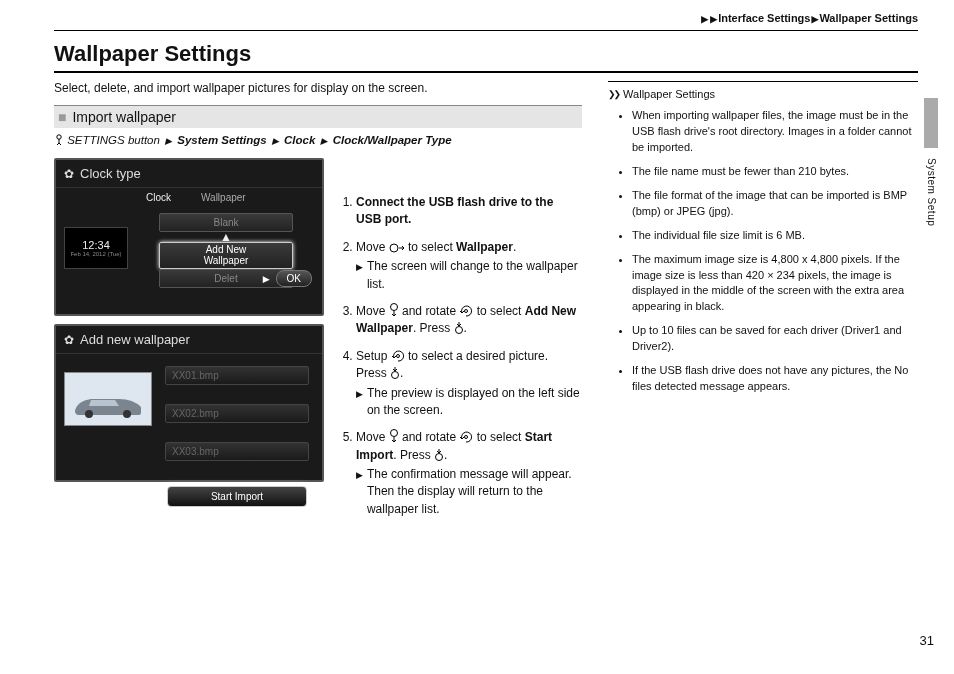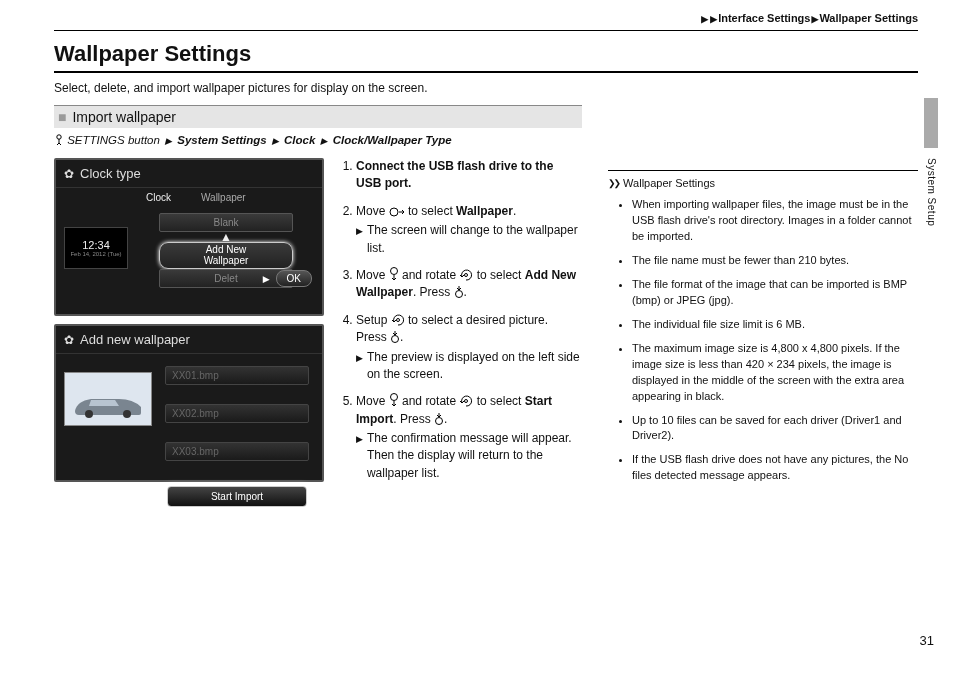--- a/index.html
+++ b/index.html
@@ -41,21 +41,20 @@
     border-top: 2px solid #000;
     margin: 2px 0 8px 0;
   }
   .intro {
     font-size: 12px;
     margin: 0 0 10px 0;
   }
   .columns {
     display: flex;
     gap: 26px;
-    align-items: flex-end;
   }
   .left {
     width: 528px;
   }
   .right {
     flex: 1;
   }
   .subhead {
     background: #e5e5e5;
     border-top: 1px solid #888;
@@ -119,37 +118,37 @@
     font-size:11px; color:#eee; margin-top:18px;
   }
   .clock-prev small{font-size:6px;color:#888;}
   .options { flex:1; display:flex; flex-direction:column; padding-top:4px; align-items:center; position:relative;}
   .opt {
     background: linear-gradient(#3a3a3a,#222);
     border:1px solid #555;
     border-radius:2px;
     width:120px; padding:3px 6px; text-align:center; font-size:10px; color:#bbb;
   }
-  .opt.sel { color:#fff; border-color:#ccc; box-shadow:0 0 4px #fff; line-height:1.05; padding:2px 6px;border-radius:9px;}
+  .opt.sel { color:#fff; border-color:#ccc; box-shadow:0 0 4px #fff; line-height:1.05; padding:2px 6px;}
   .arrow-up { color:#eee; font-size:12px; margin:-2px 0 -2px 0;}
   .ok-row{display:flex; justify-content:flex-end; width:100%; padding-right:4px; gap:6px; align-items:center; margin-top:-18px;}
   .ok-row .tri-r{color:#fff;font-size:9px;}
   .ok-btn{background:linear-gradient(#555,#222);border:1px solid #777;border-radius:8px;padding:2px 10px;font-size:10px;color:#fff;}
   .shot2-body{display:flex;gap:8px;padding:12px 8px 8px 8px;align-items:flex-start;}
   .thumb{
     width:86px;height:52px;background:#dee6ef;border:1px solid #888;position:relative;margin-top:6px;overflow:hidden;
   }
   .car{position:absolute;bottom:6px;left:6px;width:74px;height:30px;}
   .files{flex:1;display:flex;flex-direction:column;gap:19px;align-items:center;}
   .file{width:130px;background:linear-gradient(#333,#1a1a1a);border:1px solid #444;border-radius:2px;padding:3px 6px;font-size:10px;color:#666;text-align:left;}
   .start-btn{
     margin-top:6px;width:130px;padding:4px;text-align:center;font-size:10px;color:#fff;
     background:linear-gradient(#444,#111);border:1px solid #ccc;border-radius:4px;box-shadow:0 0 6px #fff;
   }
-  .steps{flex:1;font-size:12px;line-height:1.45;}
+  .steps{flex:1;font-size:12px;line-height:1.45;margin-top:36px;}
   .steps ol{padding-left:18px;margin:0;}
   .steps li{margin-bottom:10px;}
   .steps .result{display:flex;gap:4px;margin-top:2px;}
   .steps .result .tri{font-size:9px;margin-top:3px;}
   .bld{font-weight:bold;}
   .sidebox-title{font-size:11px;margin:0 0 8px 0;display:flex;gap:4px;align-items:center;}
   .sidebox-title .chev{font-size:9px;letter-spacing:-2px;}
   .sidebox hr{border:none;border-top:1px solid #000;margin:0 0 6px 0;}
   .notes{list-style:disc;padding-left:24px;font-size:11px;line-height:1.45;margin:0;}
   .notes li{margin-bottom:8px;}

